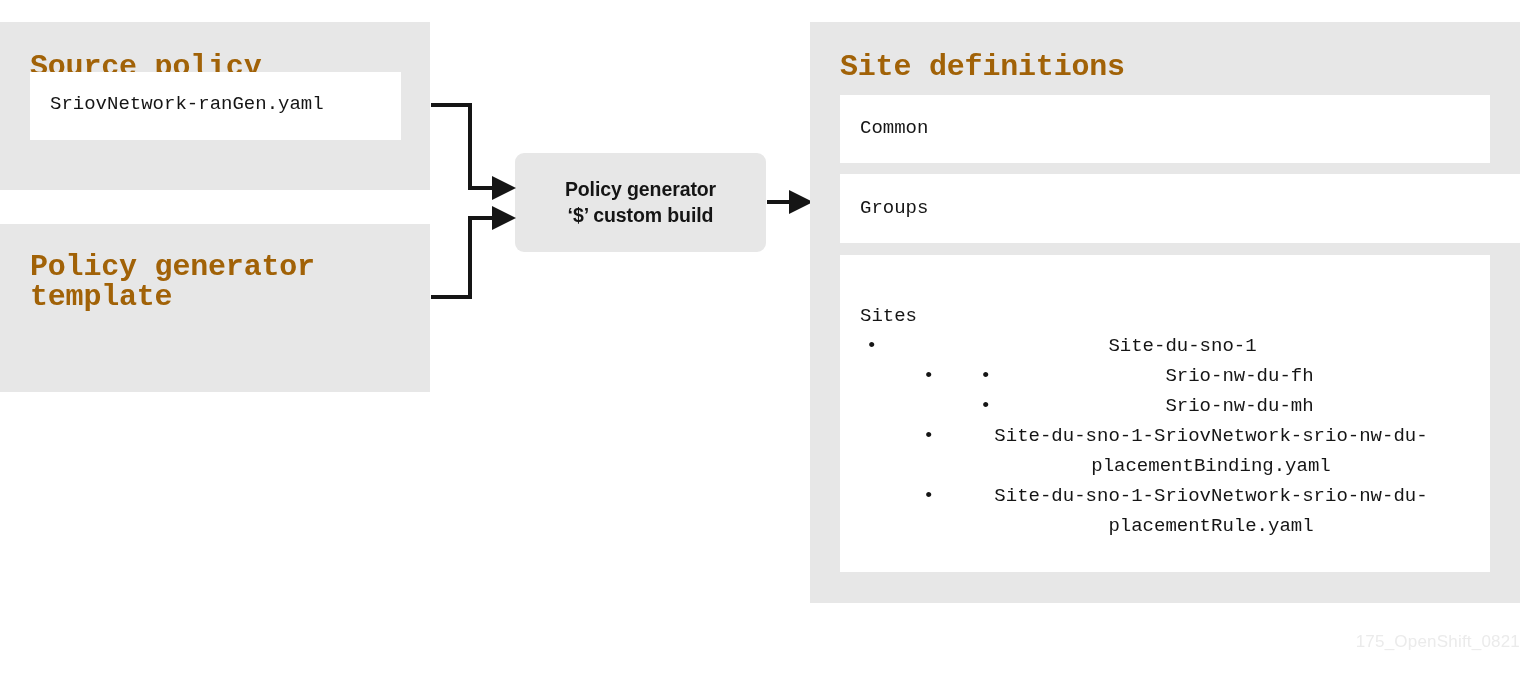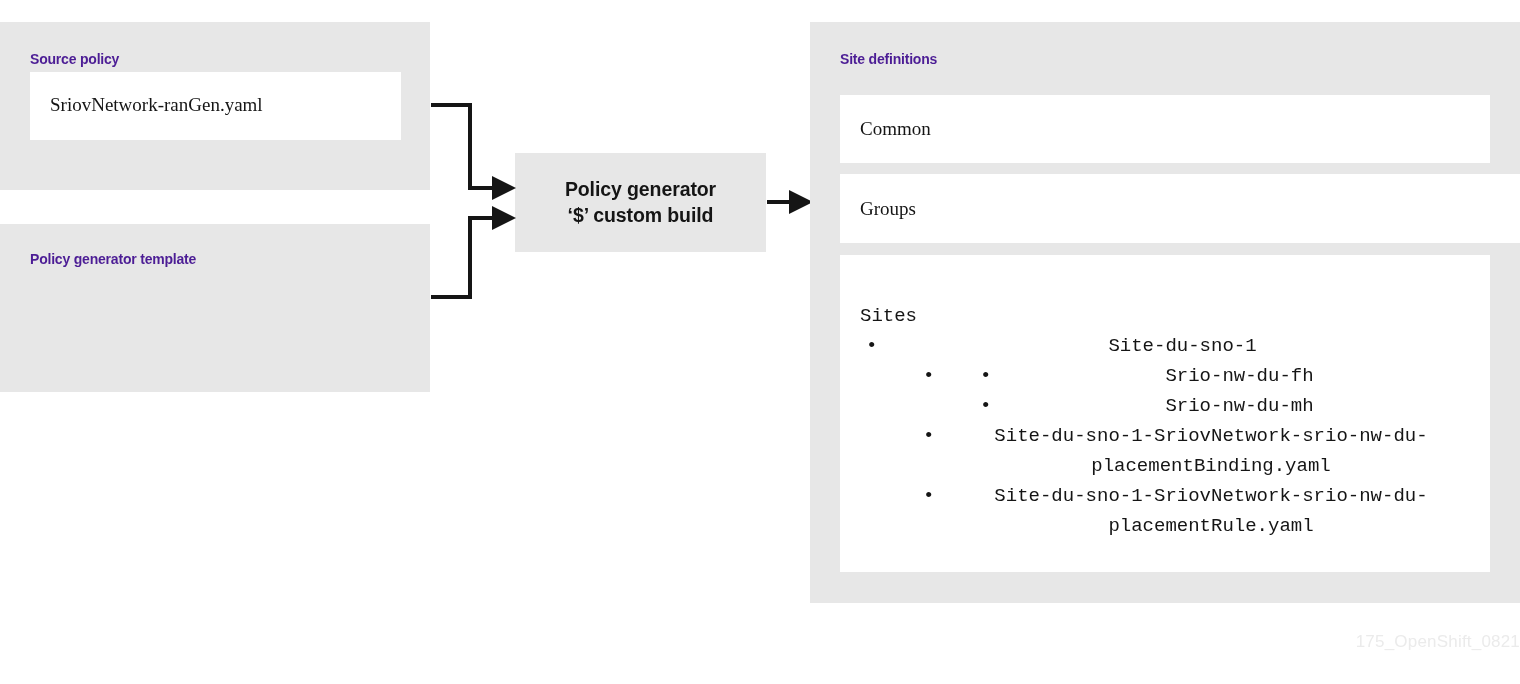--- a/index.html
+++ b/index.html
@@ -21,34 +21,34 @@
     inset: 0;
   }
 
   
   .panel {
     position: absolute;
     background: #e7e7e7;
     box-sizing: border-box;
   }
   .panel-title {
-    font-family: Liberation Sans, sans-serif;
+    font-family: Liberation Mono, monospace;
     font-weight: bold;
-    font-size: 14px;
+    font-size: 30px;
     letter-spacing: -0.2px;
-    color: #4c1d95;
+    color: #a16207;
     line-height: 1;
   }
   .card {
     position: absolute;
     background: #ffffff;
     box-sizing: border-box;
   }
   .mono {
-    font-family: Liberation Serif, serif;
+    font-family: Liberation Mono, monospace;
     font-size: 19px;
     color: #151515;
     line-height: 1.55;
     white-space: pre;
   }
 
   
   #panel-source-policy {
     left: 0px;  top: 22px;  width: 430px;  height: 168px;
   }
@@ -78,20 +78,21 @@
   
   #node-policy-generator {
     position: absolute;
     left: 515px; top: 153px; width: 251px; height: 99px;
     background: #e7e7e7;
     display: flex;
     align-items: center;
     justify-content: center;
     text-align: center;
     box-sizing: border-box;
+    border-radius: 9px;
   }
   #node-policy-generator .node-label {
     font-family: "Liberation Sans", sans-serif;
     font-weight: bold;
     font-size: 19.5px;
     line-height: 1.33;
     color: #151515;
     letter-spacing: -0.1px;
     white-space: pre-line;
   }

